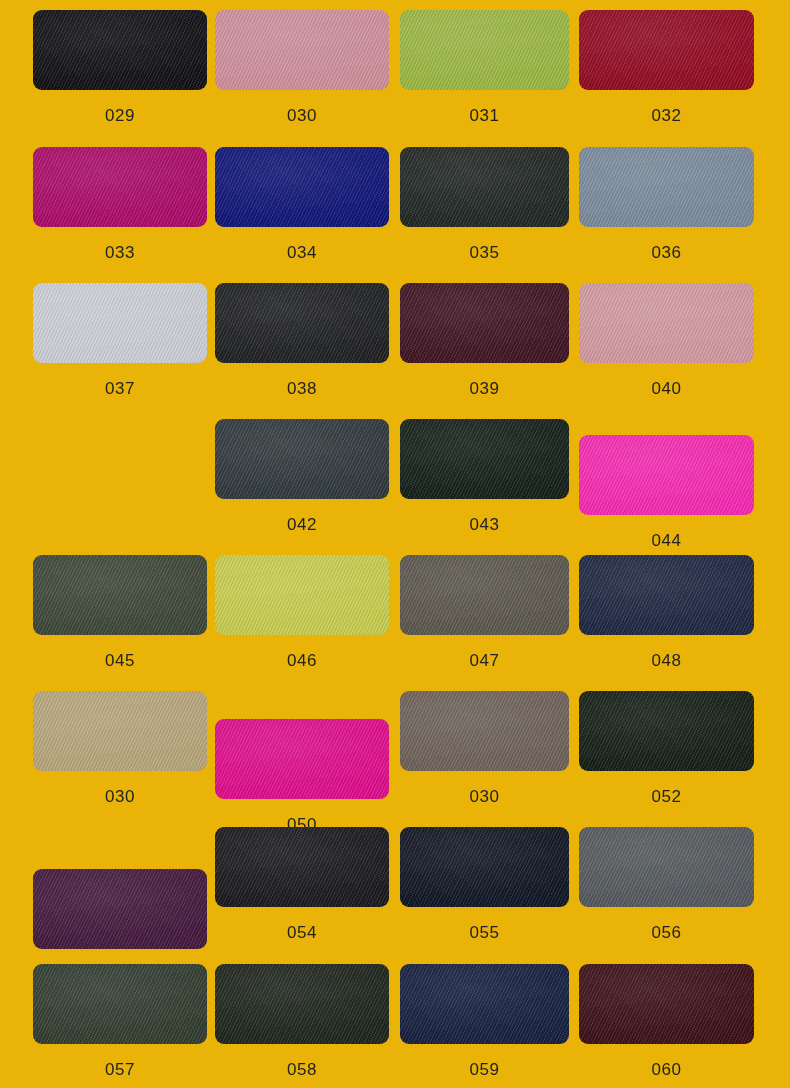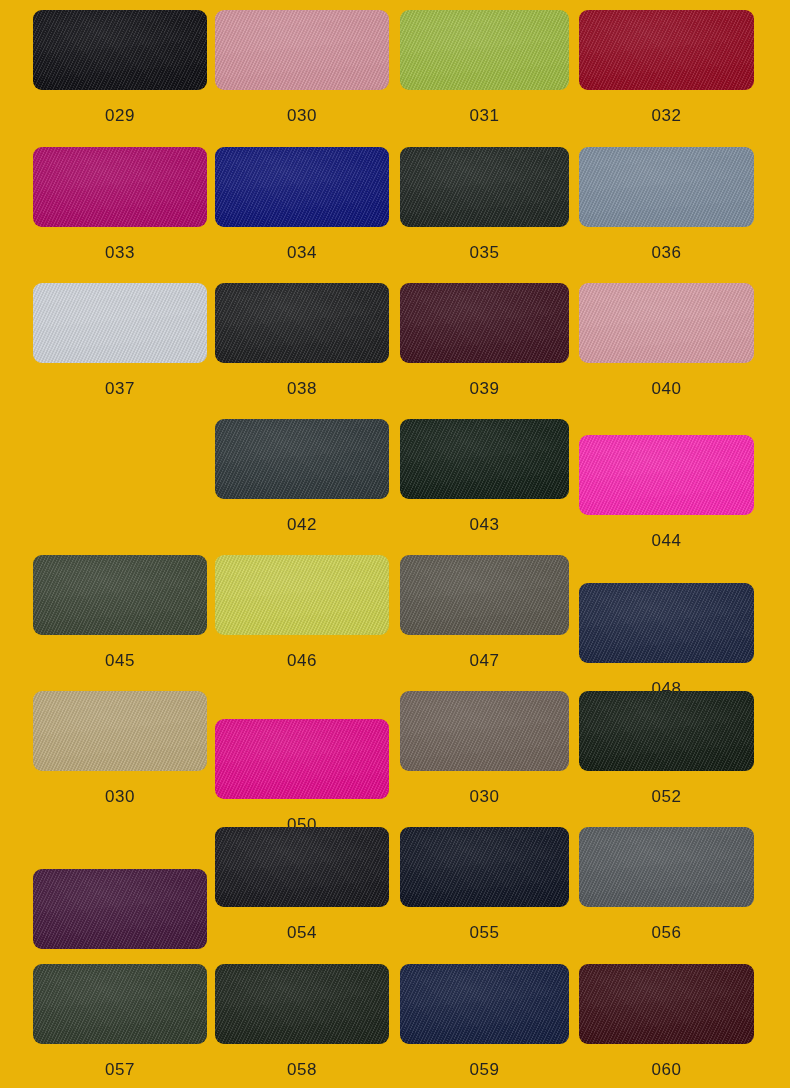--- a/index.html
+++ b/index.html
@@ -170,21 +170,21 @@
       <div class="swatch-label">045</div>
     </div>
     <div class="swatch-cell col-2" style="top: 555px;">
       <div class="swatch-chip" style="background-color: rgb(203, 209, 77);"></div>
       <div class="swatch-label">046</div>
     </div>
     <div class="swatch-cell col-3" style="top: 555px;">
       <div class="swatch-chip" style="background-color: rgb(90, 86, 76);"></div>
       <div class="swatch-label">047</div>
     </div>
-    <div class="swatch-cell col-4" style="top: 583px;">
+    <div class="swatch-cell col-4" style="top: 555px;">
       <div class="swatch-chip" style="background-color: rgb(27, 36, 64);"></div>
       <div class="swatch-label">048</div>
     </div>
     <div class="swatch-cell col-1" style="top: 691px;">
       <div class="swatch-chip" style="background-color: rgb(186, 168, 124);"></div>
       <div class="swatch-label">030</div>
     </div>
     <div class="swatch-cell col-2" style="top: 691px; margin-top: 28px;">
       <div class="swatch-chip" style="background-color: rgb(227, 9, 141);"></div>
       <div class="swatch-label">050</div>

